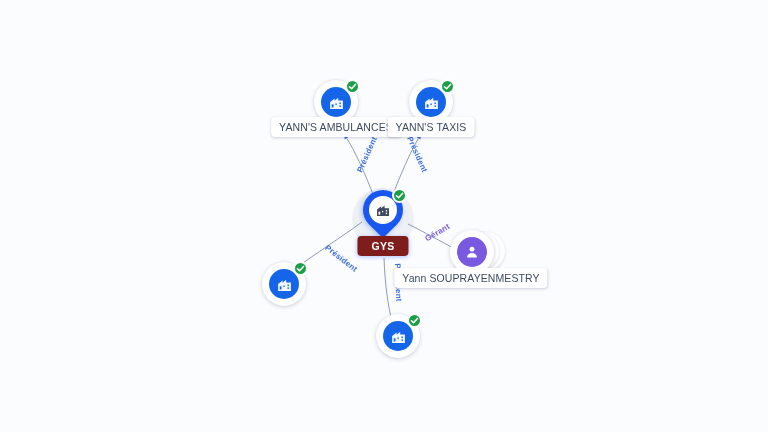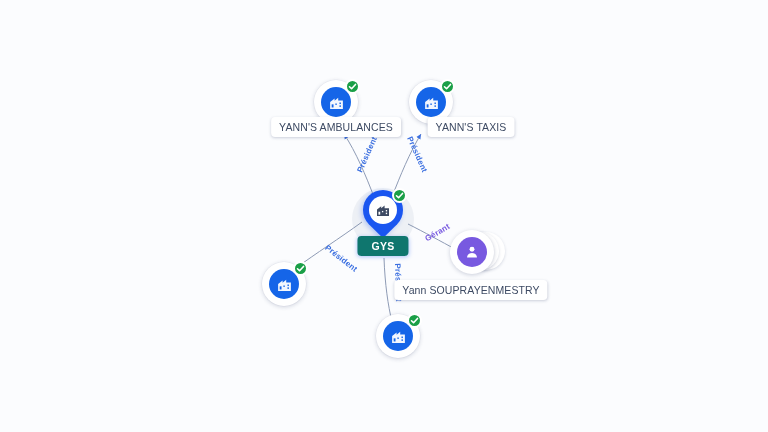--- a/index.html
+++ b/index.html
@@ -86,21 +86,21 @@
   
   .chip{
     position:absolute;transform:translateX(-50%);
     white-space:nowrap;
     background:#ffffff;color:#3d4a63;
     font-size:10.5px;letter-spacing:.1px;
     padding:4px 8px;border-radius:4px;
     box-shadow:0 1px 3px rgba(30,45,90,.22);
   }
   .chip.primary{
-    background:#0f766e;color:#ffffff;font-weight:700;
+    background:#7f1d1d;color:#ffffff;font-weight:700;
     font-size:10.5px;letter-spacing:.3px;padding:4px 14px;
     box-shadow:0 1px 4px rgba(26,86,240,.35);
   }
 
   
   .edge-label{
     position:absolute;transform-origin:50% 50%;
     font-size:8px;white-space:nowrap;font-weight:700;
     letter-spacing:.2px;
   }
@@ -171,21 +171,21 @@
           <rect x="16.2" y="16" width="2" height="2.2" fill="#1565e8"></rect>
         </svg>
       </div>
       <div class="badge">
         <svg width="9" height="9" viewBox="0 0 24 24" fill="none" stroke="#ffffff" stroke-width="4.2" stroke-linecap="round" stroke-linejoin="round">
           <path d="M4 12.6 L9.5 18 L20 6.5"></path>
         </svg>
       </div>
     </div>
   </div>
-  <div class="chip" style="left:431px;top:117px;margin-left:40px;">YANN'S TAXIS</div>
+  <div class="chip" style="left:431px;top:117px;">YANN'S TAXIS</div>
 
   <div class="node" style="left:284px;top:284px;">
     <div class="company-circle">
       <div class="company-inner">
         <svg width="17" height="17" viewBox="0 0 24 24" fill="#ffffff">
           <path d="M3 21V11.2L9.3 6.2V9.4L14.4 5.4V9.3H21V21H3Z" opacity=".95"></path>
           <rect x="5.2" y="14.6" width="2.6" height="4.4" fill="#1565e8"></rect>
           <rect x="10.4" y="13.4" width="2" height="2" fill="#1565e8"></rect>
           <rect x="16.2" y="12" width="2" height="2.2" fill="#1565e8"></rect>
           <rect x="16.2" y="16" width="2" height="2.2" fill="#1565e8"></rect>
@@ -226,21 +226,21 @@
       <div class="person-circle">
         <div class="person-inner">
           <svg width="16" height="16" viewBox="0 0 24 24" fill="#ffffff">
             <circle cx="12" cy="8" r="3.7"></circle>
             <path d="M4.6 20.2c0-4.1 3.3-6.6 7.4-6.6s7.4 2.5 7.4 6.6z"></path>
           </svg>
         </div>
       </div>
     </div>
   </div>
-  <div class="chip" style="left:471px;top:280px;text-align:center;">Yann SOUPRAYENMESTRY</div>
+  <div class="chip" style="left:471px;top:268px;text-align:center;">Yann SOUPRAYENMESTRY</div>
 
   <div class="node" style="left:383px;top:216px;">
     <div class="pin-halo"></div>
     <div class="pin-wrap">
       <div class="pin-shape"></div>
       <div class="pin-hole">
         <svg width="16" height="16" viewBox="0 0 24 24" fill="#3d4a63">
           <path d="M3 21V11.2L9.3 6.2V9.4L14.4 5.4V9.3H21V21H3Z"></path>
           <rect x="5.2" y="14.6" width="2.6" height="4.4" fill="#ffffff"></rect>
           <rect x="10.4" y="13.4" width="2" height="2" fill="#ffffff"></rect>

